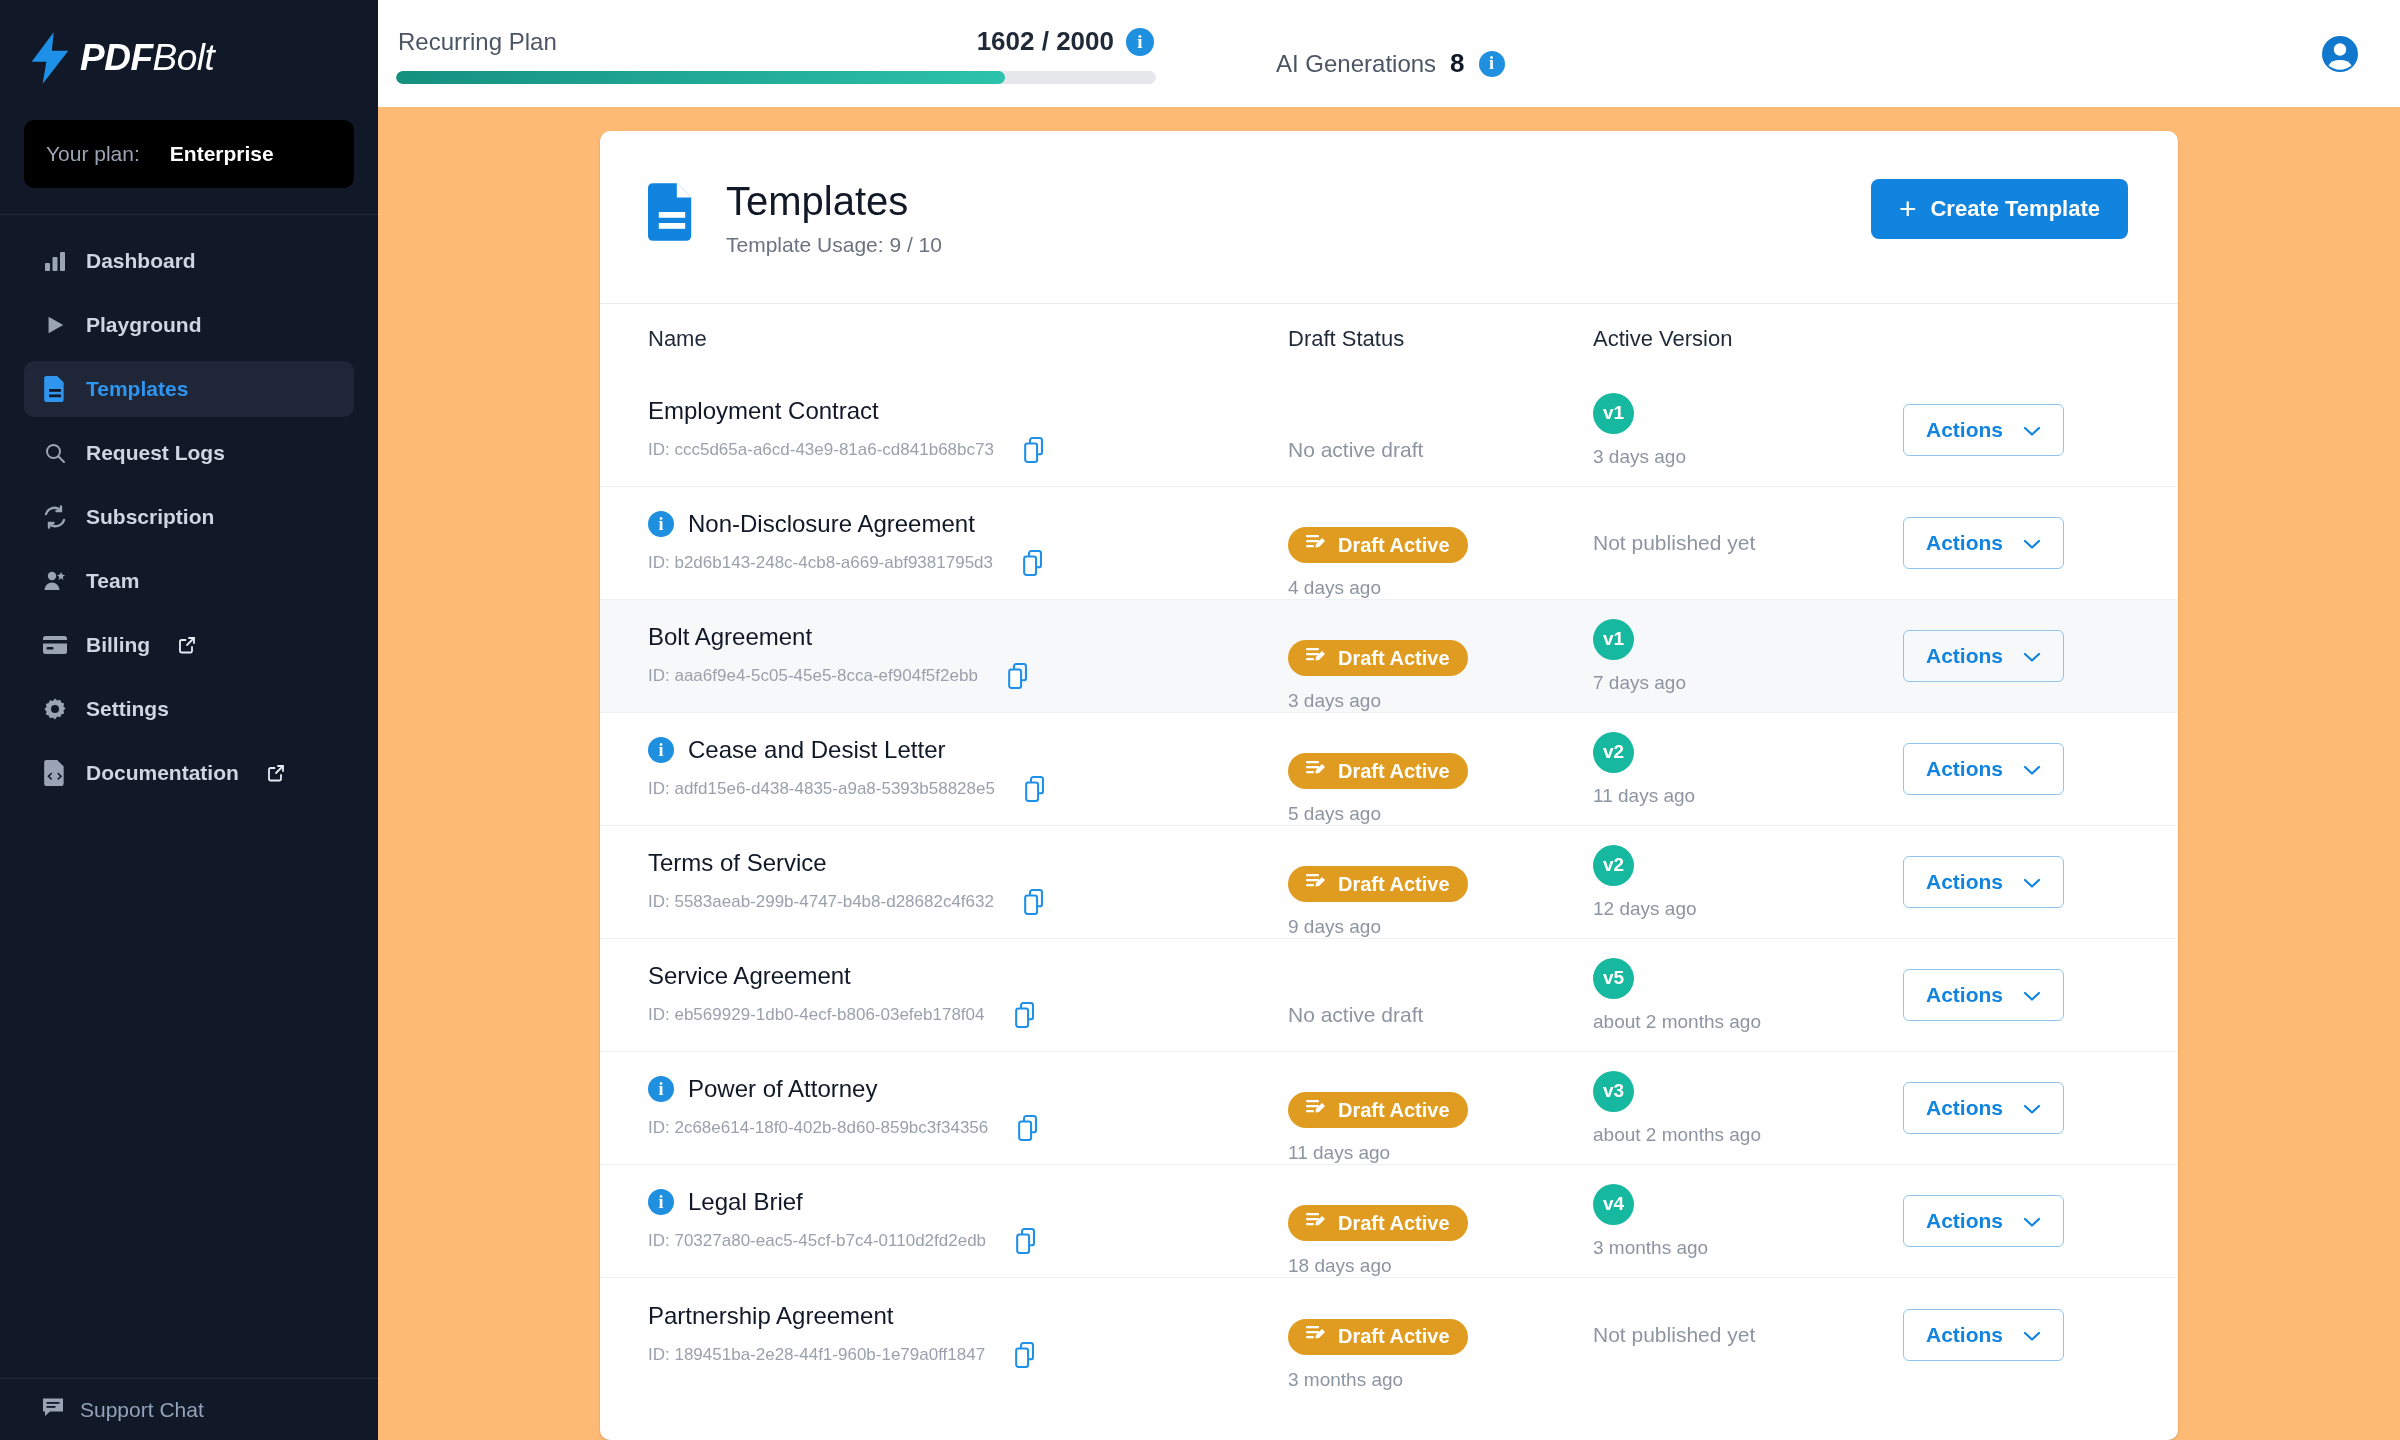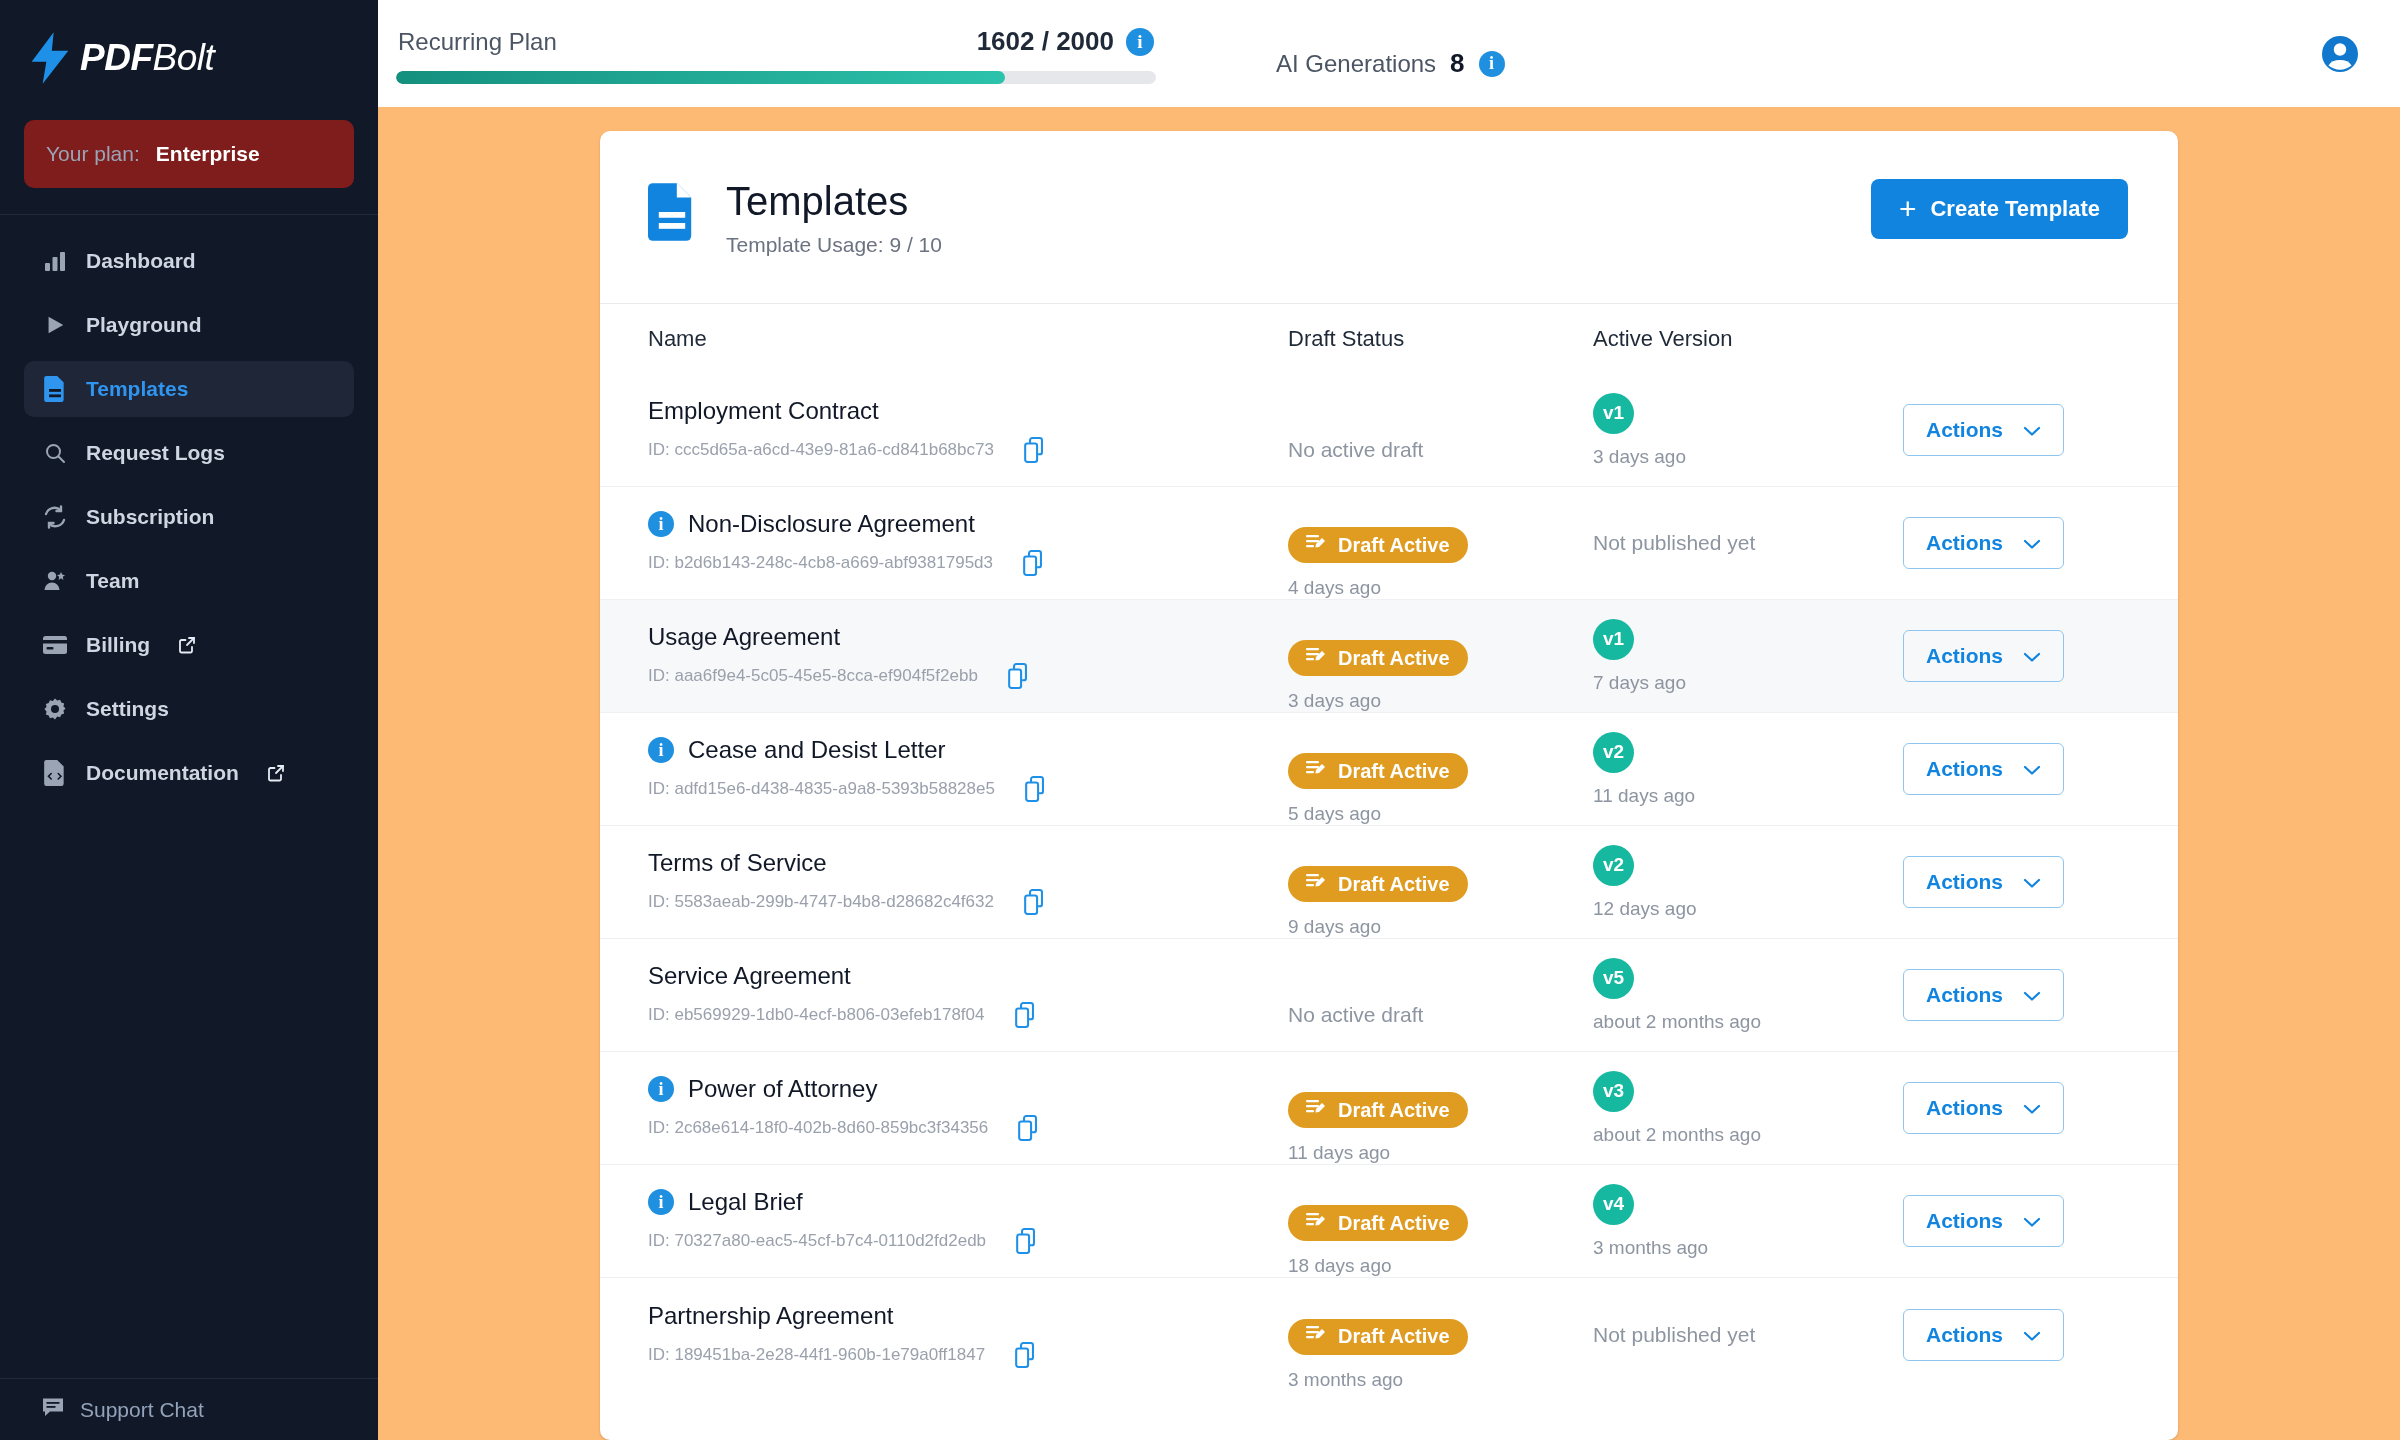--- a/index.html
+++ b/index.html
@@ -24,24 +24,24 @@
   }
   .brand-logo { width: 44px; height: 52px; display: block; }
   .brand-text {
     font-size: 37px; font-weight: 700; font-style: italic;
     color: #ffffff; letter-spacing: -0.5px;
   }
   .brand-text .thin { font-weight: 400; }
 
   .plan-box {
     margin: 4px 24px 0 24px;
-    background: #7f1d1d;
+    background: #000000;
     border-radius: 10px;
     height: 68px;
-    display: flex; align-items: center; gap: 16px;
+    display: flex; align-items: center; gap: 30px;
     padding: 0 22px;
     text-align: center;
   }
   .plan-label { color: #9aa4b5; font-size: 21px; }
   .plan-value { color: #ffffff; font-size: 21px; font-weight: 700; }
 
   .nav-divider { height: 1px; background: #222b3d; margin: 26px 0 0 0; }
 
   .nav { padding: 18px 24px 0 24px; display: flex; flex-direction: column; }
   .nav-item {
@@ -471,21 +471,21 @@
                     <span><svg width="18" height="12" viewBox="0 0 18 12" fill="none" stroke="#1184e0" stroke-width="2.2" stroke-linecap="round" stroke-linejoin="round">
                         <polyline points="2,3 9,9.5 16,3"></polyline>
                       </svg></span>
                   </button>
                 </div>
               </div>
               <div class="row highlight">
                 <div class="cell-name">
                   <div class="name-inner">
                     <div class="name-top">
-                      <span class="name-text">Usage Agreement</span>
+                      <span class="name-text">Bolt Agreement</span>
                     </div>
                     <div class="id-row">
                       <span class="id-text">ID: aaa6f9e4-5c05-45e5-8cca-ef904f5f2ebb</span>
                       <span class="copy-btn">
                         <svg width="24" height="26" viewBox="0 0 22 24" fill="none" stroke="#1e90e8" stroke-width="1.9">
                           <rect x="5.5" y="1" width="11" height="15" rx="2"></rect>
                           <rect x="1" y="6" width="11" height="17" rx="2" fill="#fff"></rect>
                         </svg>
                       </span>
                     </div>

